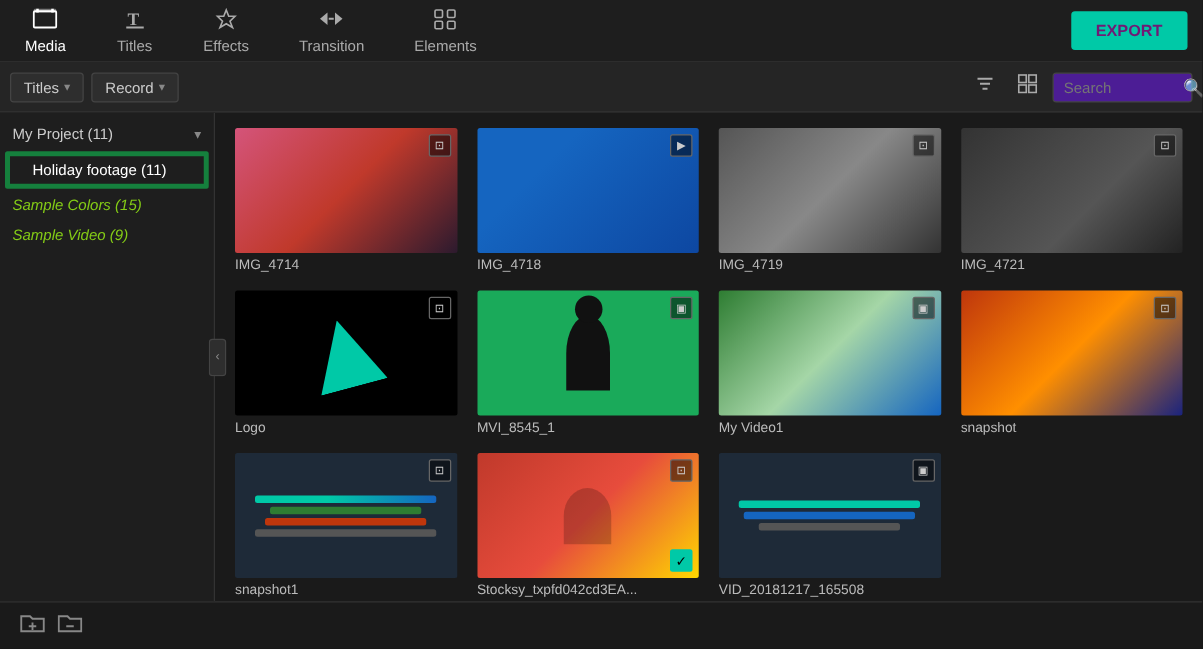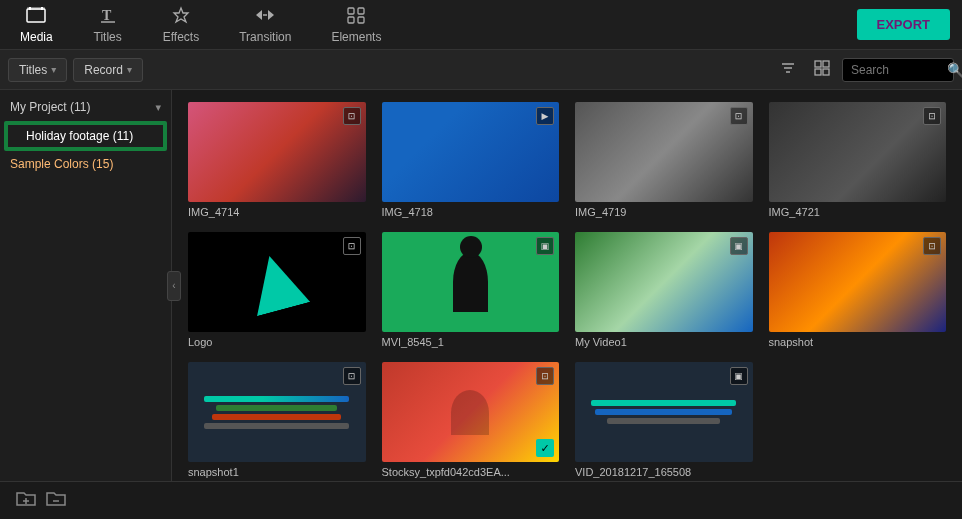--- a/index.html
+++ b/index.html
@@ -80,21 +80,21 @@
     .toolbar-spacer { flex: 1; }
     .filter-icon, .grid-icon {
       cursor: pointer;
       color: #aaa;
       font-size: 16px;
       padding: 4px 6px;
     }
     .search-box {
       display: flex;
       align-items: center;
-      background: #000000;
+      background: #4c1d95;
       border: 1px solid #444;
       border-radius: 3px;
       padding: 3px 8px;
       gap: 6px;
       width: 112px;
     }
     .search-box input {
       background: transparent;
       border: none;
       outline: none;
@@ -140,21 +140,22 @@
       color: #fff;
       border: 4px solid #15803d;
       border-radius: 2px;
       margin: 1px 4px;
       padding: 4px 8px 4px 18px;
     }
     .sidebar-item-plain {
       padding: 5px 10px 5px 10px;
       font-size: 12px;
       cursor: pointer;
-      color: #fdba74;
+      color: #84cc16;
+      font-style: italic;
     }
     .collapse-arrow { font-size: 11px; color: #888; }
 
     
     .collapse-handle {
       position: absolute;
       right: -10px;
       top: 50%;
       transform: translateY(-50%);
       width: 14px;
@@ -389,20 +390,23 @@
     <div class="sidebar-folder">
       <span>My Project (11)</span>
       <span class="collapse-arrow">▾</span>
     </div>
     <div class="sidebar-sub-item active">
       <span>Holiday footage (11)</span>
     </div>
     <div class="sidebar-item-plain">
       <span>Sample Colors (15)</span>
     </div>
+    <div class="sidebar-item-plain">
+      <span>Sample Video (9)</span>
+    </div>
     <div class="collapse-handle">‹</div>
   </div>
 
   <div class="media-grid">
 
     <div class="media-item">
       <div class="media-thumb thumb-pink">
         <div class="thumb-icon">⊡</div>
       </div>
       <div class="media-label">IMG_4714</div>

